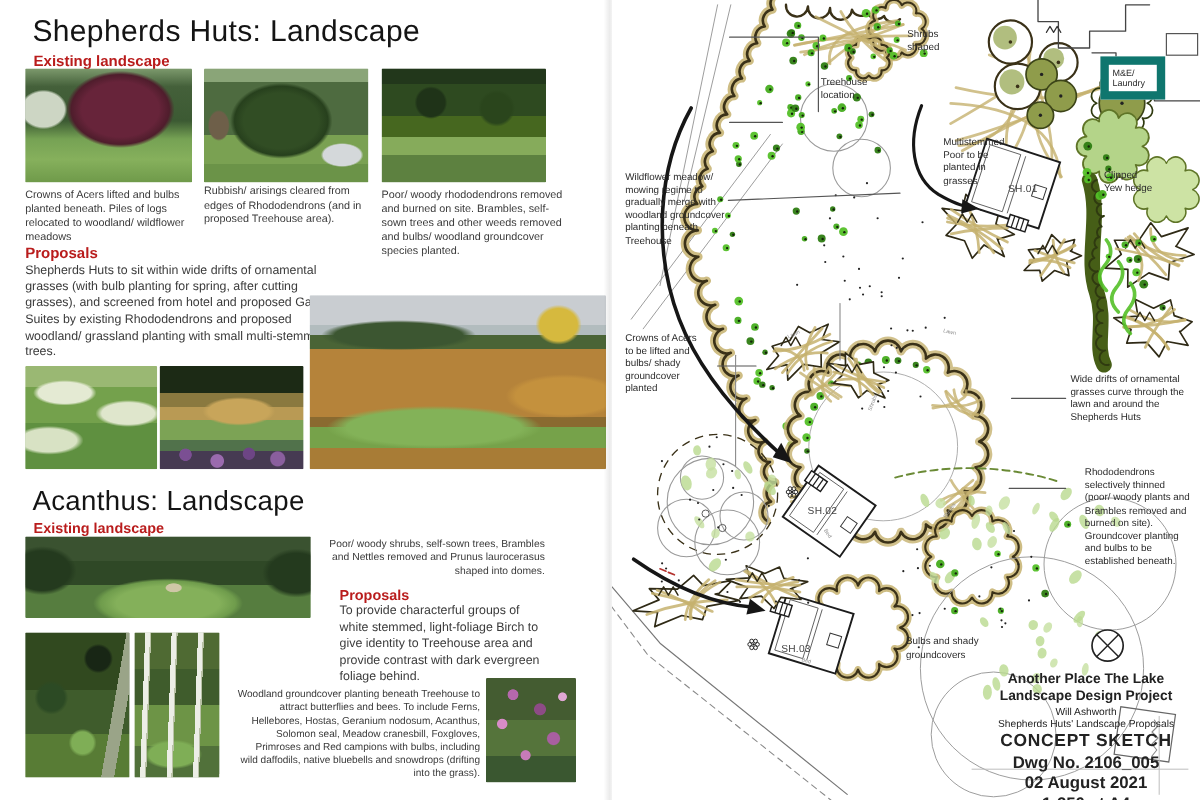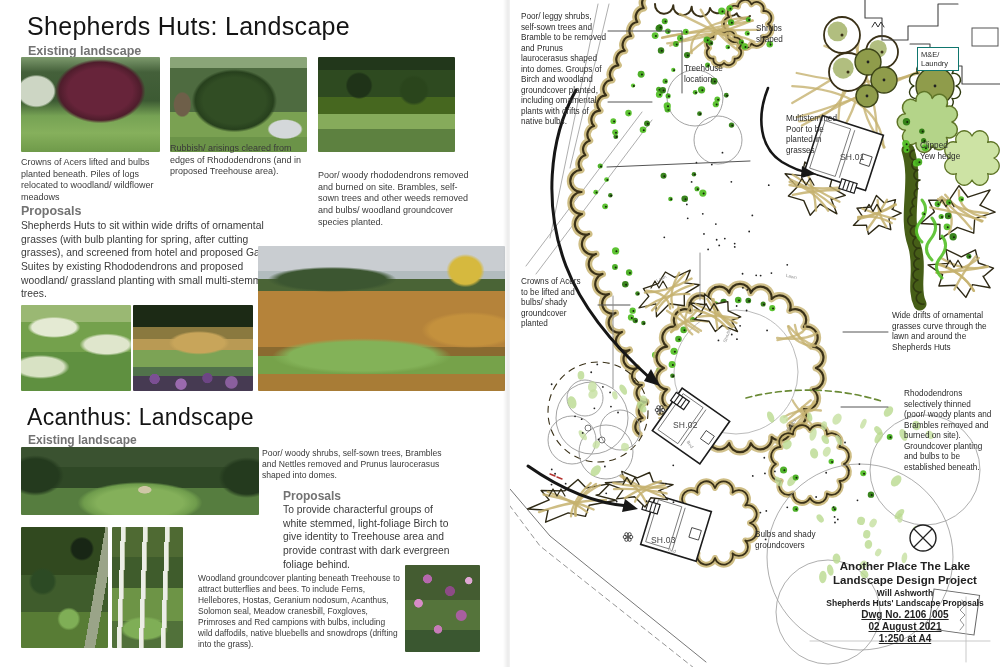--- a/index.html
+++ b/index.html
@@ -1,24 +1,24 @@
 <!DOCTYPE html>
 <html><head>
 <meta charset="utf-8">
 <style>
   html,body{margin:0;padding:0;background:#fff;}
   .stage{position:relative;width:1000px;height:667px;background:#fff;overflow:hidden;
          font-family:"Liberation Sans",sans-serif;color:#333;}
   
   .h1{position:absolute;font-size:25px;font-weight:400;letter-spacing:.3px;color:#141414;white-space:nowrap;}
   .h1.small{font-size:23px;}
-  .subhead{position:absolute;font-size:12.5px;font-weight:bold;color:#737373;}
+  .subhead{position:absolute;font-size:12.5px;font-weight:bold;color:#b91c1c;}
   .cap{position:absolute;font-size:9px;line-height:1.3;color:#3a3a3a;}
   .para{position:absolute;font-size:10.3px;line-height:1.33;color:#3a3a3a;}
-  .smalltext{position:absolute;font-size:8.4px;line-height:1.3;color:#3a3a3a;}
+  .smalltext{position:absolute;font-size:8.4px;line-height:1.3;color:#3a3a3a;text-align:right;}
   .ph{position:absolute;border-radius:1px;}
   .ph1{background:
     radial-gradient(ellipse 62px 44px at 57% 36%, #67243a 0 52%, #4f1d2c 66%, transparent 73%),
     radial-gradient(ellipse 30px 25px at 11% 36%, #cdd6c4 0 58%, transparent 66%),
     linear-gradient(180deg,#7d9a6d 0%,#44603a 16%,#3c5a33 46%,#76a254 62%,#86b05c 80%,#6f9a4a 100%);}
   .ph2{background:
     radial-gradient(ellipse 54px 40px at 47% 46%, #314d24 0 58%, #27401d 72%, transparent 79%),
     radial-gradient(ellipse 23px 13px at 84% 76%, #d4d8da 0 68%, transparent 77%),
     radial-gradient(ellipse 12px 17px at 9% 50%, #6e5f49 0 66%, transparent 76%),
     linear-gradient(180deg,#8aa578 0 12%,#4e6b40 12% 58%,#7aa152 58% 84%,#6b9348 84%);}
@@ -69,44 +69,44 @@
     radial-gradient(circle 5px at 85% 18%, #e0a7d4 0 66%, transparent 80%),
     linear-gradient(180deg,#445c31 0 40%,#55743b 40% 75%,#3a5730 75%);}
   .divider{position:absolute;left:503px;top:0;width:10px;height:667px;
     background:linear-gradient(90deg,transparent,rgba(0,0,0,.08),transparent);}
   
   .plan{position:absolute;left:510px;top:0;width:490px;height:667px;background:#fff;}
   .plan svg{position:absolute;left:0;top:0;pointer-events:none;}
   .ann{position:absolute;font-size:8.2px;line-height:1.28;color:#2b2b2b;}
   .shlabel{position:absolute;font-size:8.5px;color:#444;letter-spacing:.2px;}
   .mebox{position:absolute;font-size:7.5px;line-height:1.2;color:#2b2b2b;background:#fff;
-         border:1px solid #0f766e;padding:2px 3px;}
+         border:7px solid #0f766e;padding:2px 3px;}
   .tiny{position:absolute;font-size:4.5px;color:#8a8a8a;white-space:nowrap;}
   .tblock{position:absolute;text-align:center;color:#222;}
   .tb1{font-size:11.5px;font-weight:bold;line-height:1.2;}
-  .tb3{font-size:8.5px;font-weight:bold;line-height:1.25;}
+  .tb3{font-size:8.5px;font-weight:normal;line-height:1.25;}
   .tb5{font-size:14.5px;font-weight:bold;letter-spacing:.6px;line-height:1.25;}
-  .tb6{font-size:10px;font-weight:bold;line-height:1.2;text-decoration:underline;}
+  .tb6{font-size:14px;font-weight:bold;line-height:1.2;}
 </style>
 </head>
 <body>
 
 <div class="stage">
 
   <section>
     <div class="h1" style="left:27px;top:12px">Shepherds Huts: Landscape</div>
     <div class="subhead" style="left:28px;top:44px">Existing landscape</div>
 
     <div class="ph ph1" style="left:21px;top:57px;width:139px;height:95px"></div>
     <div class="ph ph2" style="left:170px;top:57px;width:137px;height:95px"></div>
     <div class="ph ph3" style="left:318px;top:57px;width:137px;height:95px"></div>
 
     <div class="cap" style="left:21px;top:157px;width:146px">Crowns of Acers lifted and bulbs planted beneath. Piles of logs relocated to woodland/ wildflower meadows</div>
-    <div class="cap" style="left:170px;top:143px;width:140px">Rubbish/ arisings cleared from edges of Rhododendrons (and in proposed Treehouse area).</div>
-    <div class="cap" style="left:318px;top:170px;width:152px">Poor/ woody rhododendrons removed and burned on site. Brambles, self-sown trees and other weeds removed and bulbs/ woodland groundcover species planted.</div>
+    <div class="cap" style="left:170px;top:154px;width:140px">Rubbish/ arisings cleared from edges of Rhododendrons (and in proposed Treehouse area).</div>
+    <div class="cap" style="left:318px;top:157px;width:152px">Poor/ woody rhododendrons removed and burned on site. Brambles, self-sown trees and other weeds removed and bulbs/ woodland groundcover species planted.</div>
 
     <div class="subhead" style="left:21px;top:204px">Proposals</div>
     <div class="para" style="left:21px;top:219px;width:264px">Shepherds Huts to sit within wide drifts of ornamental grasses (with bulb planting for spring, after cutting grasses), and screened from hotel and proposed Garden Suites by existing Rhododendrons and proposed woodland/ grassland planting with small multi-stemmed trees.</div>
 
     <div class="ph ph4" style="left:21px;top:305px;width:110px;height:86px"></div>
     <div class="ph ph5" style="left:133px;top:305px;width:120px;height:86px"></div>
     <div class="ph ph6" style="left:258px;top:246px;width:247px;height:145px"></div>
 
     <div class="h1 small" style="left:27px;top:404px">Acanthus: Landscape</div>
     <div class="subhead" style="left:28px;top:433px;font-size:12px">Existing landscape</div>
@@ -699,21 +699,21 @@
         <path d="M190,253 V300" fill="none" stroke="#888" stroke-width="0.9" stroke-linecap="round" stroke-linejoin="round"></path>
         <path d="M103,296 V388" fill="none" stroke="#888" stroke-width="0.9" stroke-linecap="round" stroke-linejoin="round"></path>
         <path d="M66,90 C38,140 34,208 56,266 C72,308 104,346 142,380" fill="none" stroke="#161616" stroke-width="3" stroke-linecap="round" stroke-linejoin="round"></path>
         <polygon points="150,386 134,381 141,369" fill="#161616"></polygon>
         <path d="M18,466 C58,494 92,504 118,506" fill="none" stroke="#161616" stroke-width="3" stroke-linecap="round" stroke-linejoin="round"></path>
         <polygon points="128,509 112,512 115,499" fill="#161616"></polygon>
         <path d="M258,88 C246,118 250,148 272,162 C284,169 292,172 298,172" fill="none" stroke="#161616" stroke-width="2.6" stroke-linecap="round" stroke-linejoin="round"></path>
         <polygon points="306,174 291,178 292,166" fill="#161616"></polygon>
       </svg>
 
-    <div class="ann" style="left:11px;top:12px;width:88px">Poor/ leggy shrubs, self-sown trees and Bramble to be removed and Prunus laurocerasus shaped into domes. Groups of Birch and woodland groundcover planted, including ornamental plants with drifts of native bulbs.</div>
+    <div class="ann" style="left:11px;top:143px;width:98px">Wildflower meadow/ mowing regime to gradually merge with woodland groundcover planting beneath Treehouse</div>
     <div class="ann" style="left:11px;top:277px;width:66px">Crowns of Acers to be lifted and bulbs/ shady groundcover planted</div>
     <div class="ann" style="left:174px;top:64px;width:62px">Treehouse location</div>
     <div class="ann" style="left:246px;top:24px;width:48px">Shrubs shaped</div>
     <div class="mebox" style="left:407px;top:47px;width:34px">M&amp;E/ Laundry</div>
     <div class="ann" style="left:276px;top:114px;width:64px">Multistemmed Poor to be planted in grasses</div>
     <div class="ann" style="left:410px;top:141px;width:44px">Clipped Yew hedge</div>
     <div class="ann" style="left:382px;top:311px;width:98px">Wide drifts of ornamental grasses curve through the lawn and around the Shepherds Huts</div>
     <div class="ann" style="left:394px;top:389px;width:88px">Rhododendrons selectively thinned (poor/ woody plants and Brambles removed and burned on site). Groundcover planting and bulbs to be established beneath.</div>
     <div class="ann" style="left:245px;top:530px;width:86px">Bulbs and shady groundcovers</div>
 
@@ -726,18 +726,19 @@
     <div class="tiny" style="left:210px;top:333px;transform:rotate(-70deg)">Shrubs</div>
     <div class="tiny" style="left:274px;top:423px;transform:rotate(-55deg)">Shrubs</div>
     <div class="tiny" style="left:176px;top:442px;transform:rotate(55deg)">Bed</div>
     <div class="tiny" style="left:158px;top:548px;transform:rotate(17deg)">Bed</div>
 
     <div class="tblock" style="left:300px;top:560px;width:190px">
       <div class="tb1">Another Place The Lake</div>
       <div class="tb1">Landscape Design Project</div>
       <div class="tb3">Will Ashworth</div>
       <div class="tb3">Shepherds Huts' Landscape Proposals</div>
+      <div class="tb5">CONCEPT SKETCH</div>
       <div class="tb6">Dwg No. 2106_005</div>
       <div class="tb6">02 August 2021</div>
       <div class="tb6">1:250 at A4</div>
     </div>
   </section>
 </div>
 
 </body></html>

